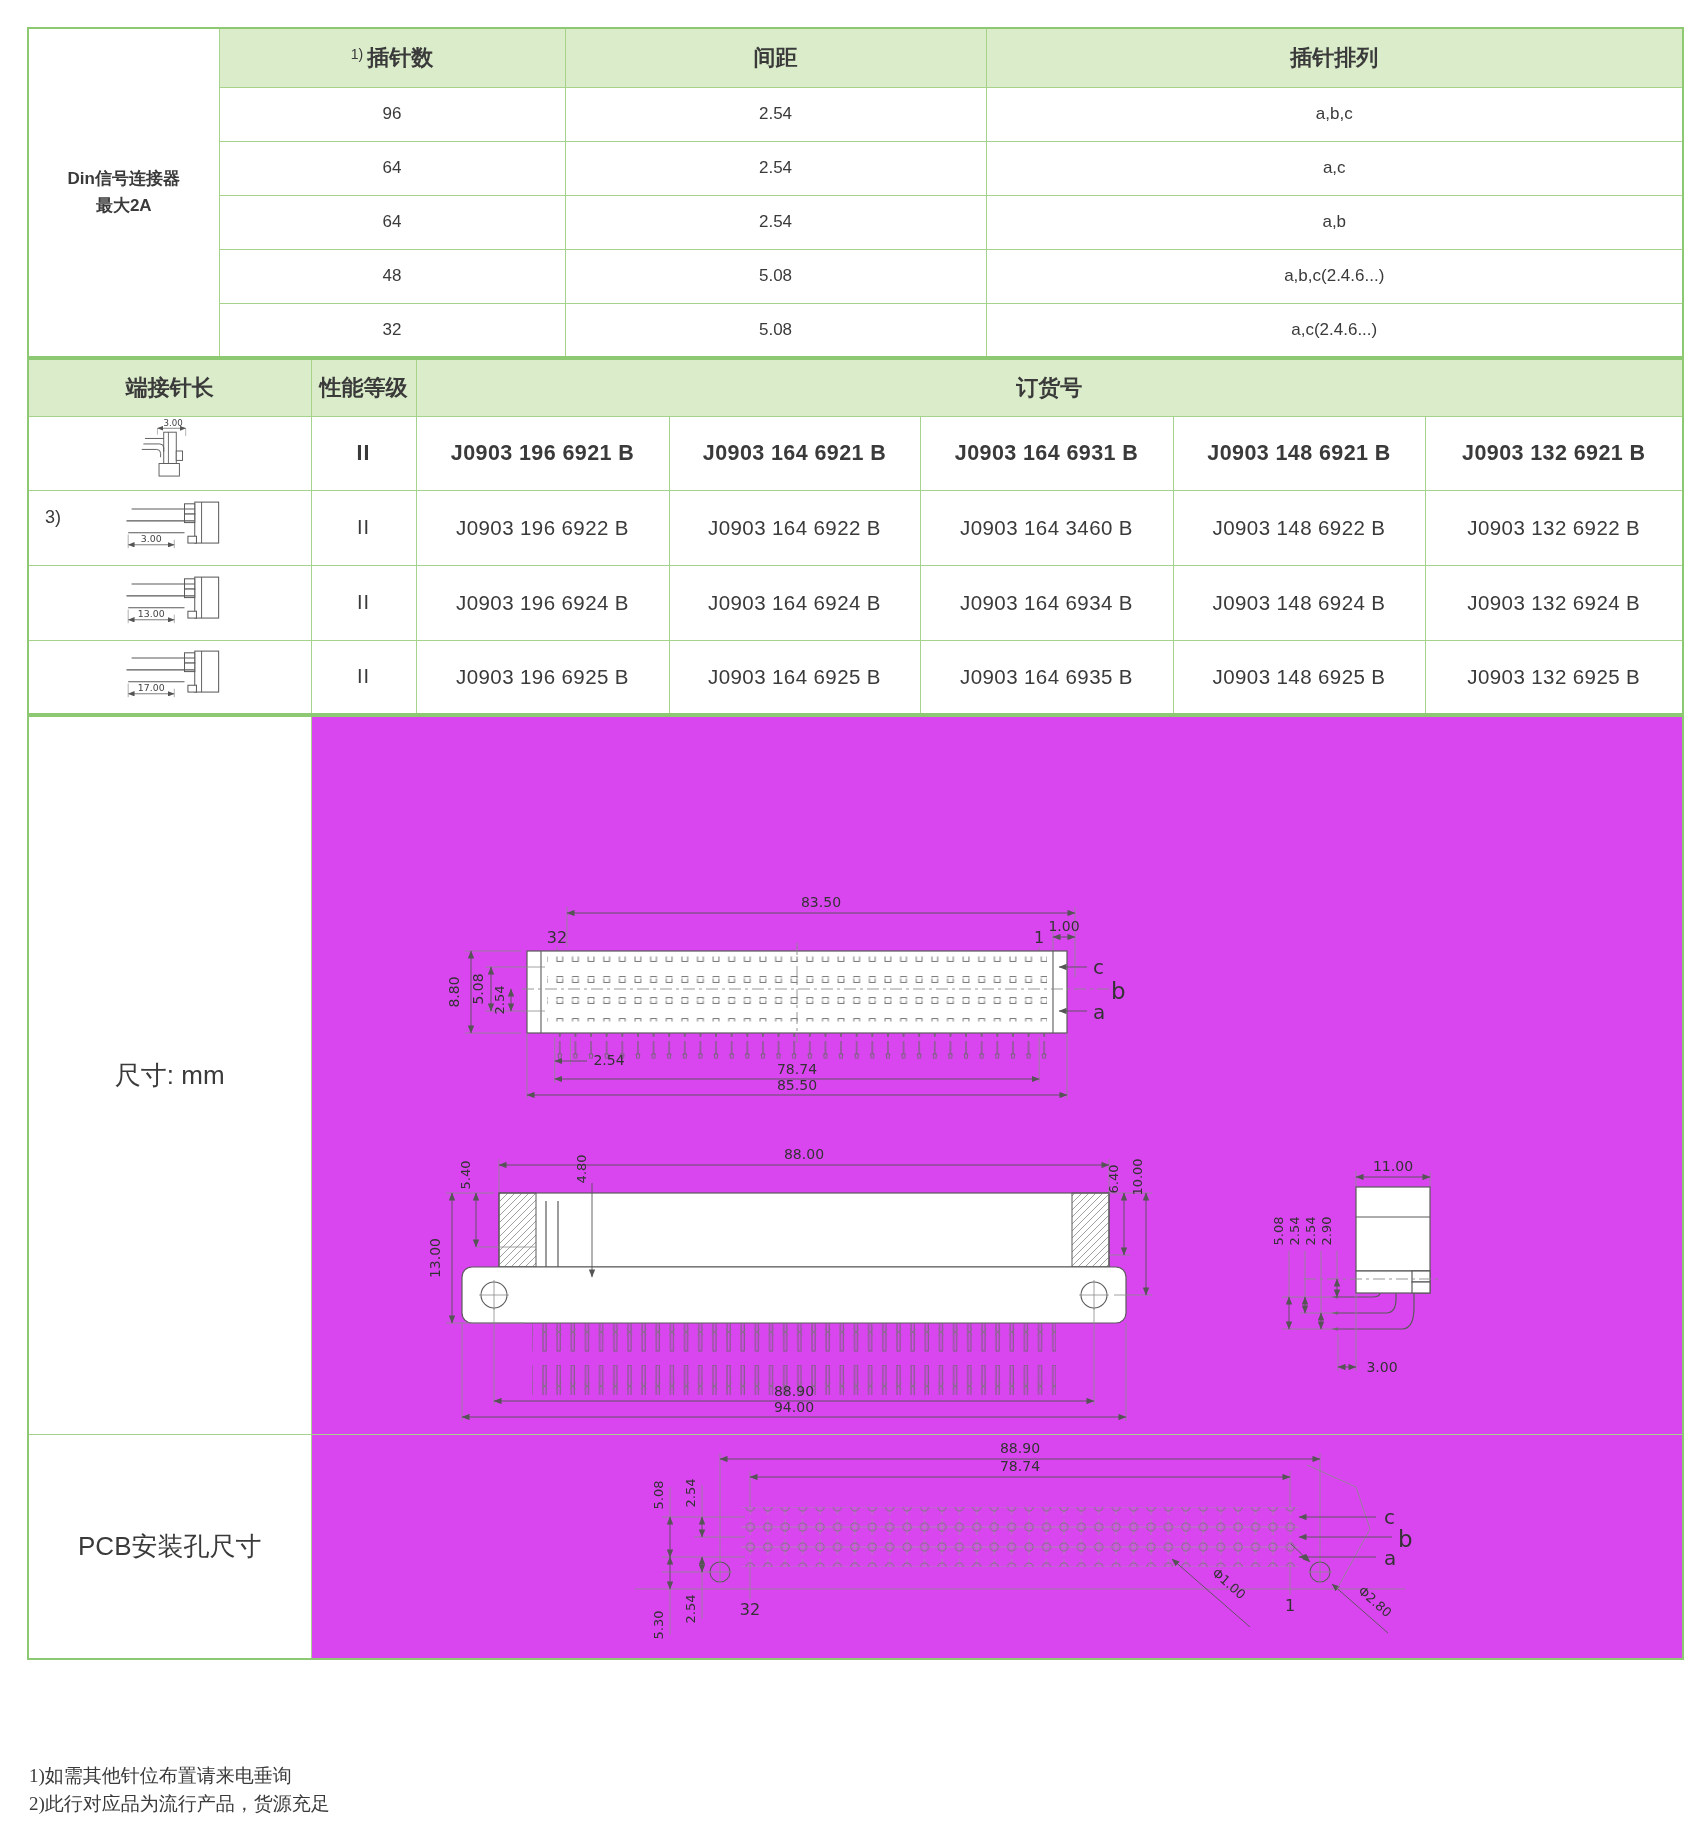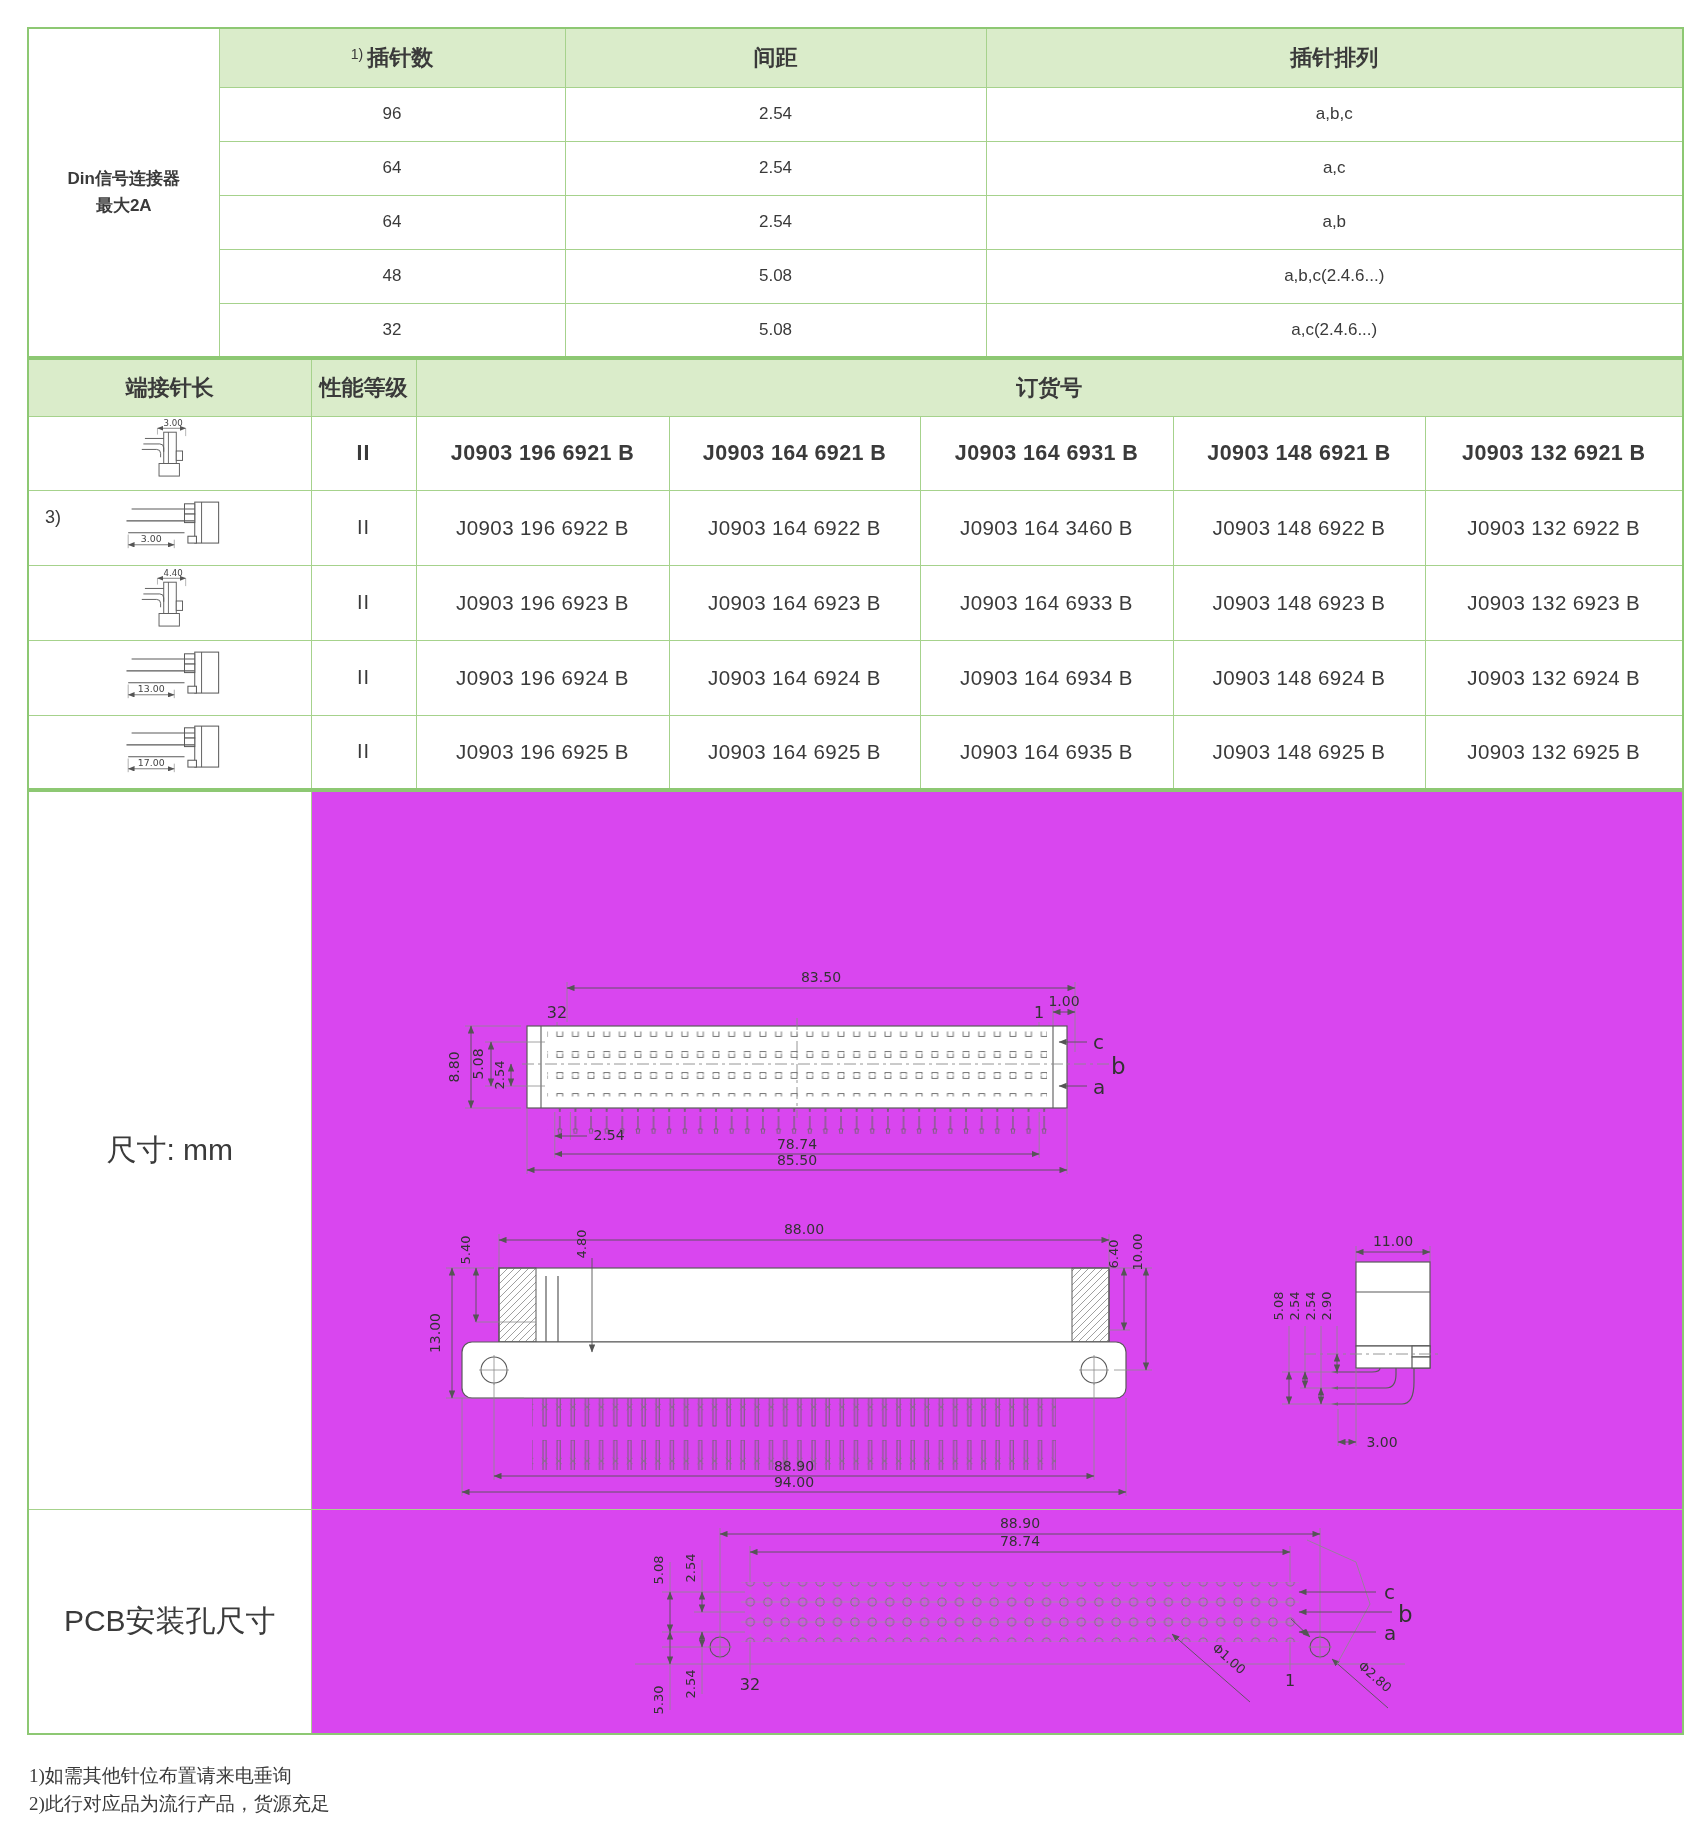--- a/index.html
+++ b/index.html
@@ -18,21 +18,21 @@
   td{border:1.4px solid var(--grid);text-align:center;vertical-align:middle;color:var(--txt);padding:0;}
   .hcell{background:var(--hdr);font-weight:bold;font-size:22px;}
   .sup{font-size:14px;font-weight:normal;vertical-align:6px;margin-right:4px;}
   .vcell{font-size:17px;}
   .biglabel{font-size:17px;font-weight:bold;line-height:1.55;}
   .part{font-size:20.5px;letter-spacing:.4px;white-space:nowrap;}
   .grade{font-size:20px;letter-spacing:1px;}
   tr.boldrow .part, tr.boldrow .grade{font-weight:bold;font-size:21.5px;}
   .iconcell{position:relative;}
   .note3{position:absolute;left:16px;top:16px;font-size:18px;color:#3a3a3a;}
-  .seclabel{font-size:30px;margin-left:48px;}
+  .seclabel{font-size:26px;margin-left:48px;}
   .drawcell{position:relative;overflow:hidden;background:#d946ef;}
   .drawcell svg{position:absolute;}
   
   .ol{fill:#fff;stroke:var(--draw);stroke-width:1.2;}
   .ln{stroke:var(--draw);stroke-width:1.1;fill:none;}
   .pin{stroke:var(--draw);stroke-width:1.2;fill:none;}
   .thin{stroke:#8a8a8a;stroke-width:.8;fill:none;}
   .dl{stroke:#555;stroke-width:.9;fill:none;}
   .cl{stroke:#8a8a8a;stroke-width:.9;fill:none;stroke-dasharray:12 4 3 4;}
   .dim-t{font-family:"DejaVu Sans",sans-serif;font-size:14px;fill:#333;}
@@ -184,34 +184,20 @@
         </svg>
       </td>
       <td class="grade">II</td>
       <td class="part">J0903 196 6922 B</td>
       <td class="part">J0903 164 6922 B</td>
       <td class="part">J0903 164 3460 B</td>
       <td class="part">J0903 148 6922 B</td>
       <td class="part">J0903 132 6922 B</td>
     </tr>
 
-    <tr style="height:75px">
-      <td class="iconcell">
-        <svg class="pict" width="94" height="66" viewBox="0 0 120 84">
-          <use href="#sym-angled"></use>
-          <text class="pdim" x="64" y="10" text-anchor="middle">4.40</text>
-        </svg>
-      </td>
-      <td class="grade">II</td>
-      <td class="part">J0903 196 6923 B</td>
-      <td class="part">J0903 164 6923 B</td>
-      <td class="part">J0903 164 6933 B</td>
-      <td class="part">J0903 148 6923 B</td>
-      <td class="part">J0903 132 6923 B</td>
-    </tr>
 
     <tr style="height:75px">
       <td class="iconcell">
         <svg class="pict" width="128" height="62" viewBox="0 0 150 72">
           <use href="#sym-straight"></use>
           <text class="pdim" x="53" y="55" text-anchor="middle">13.00</text>
         </svg>
       </td>
       <td class="grade">II</td>
       <td class="part">J0903 196 6924 B</td>

